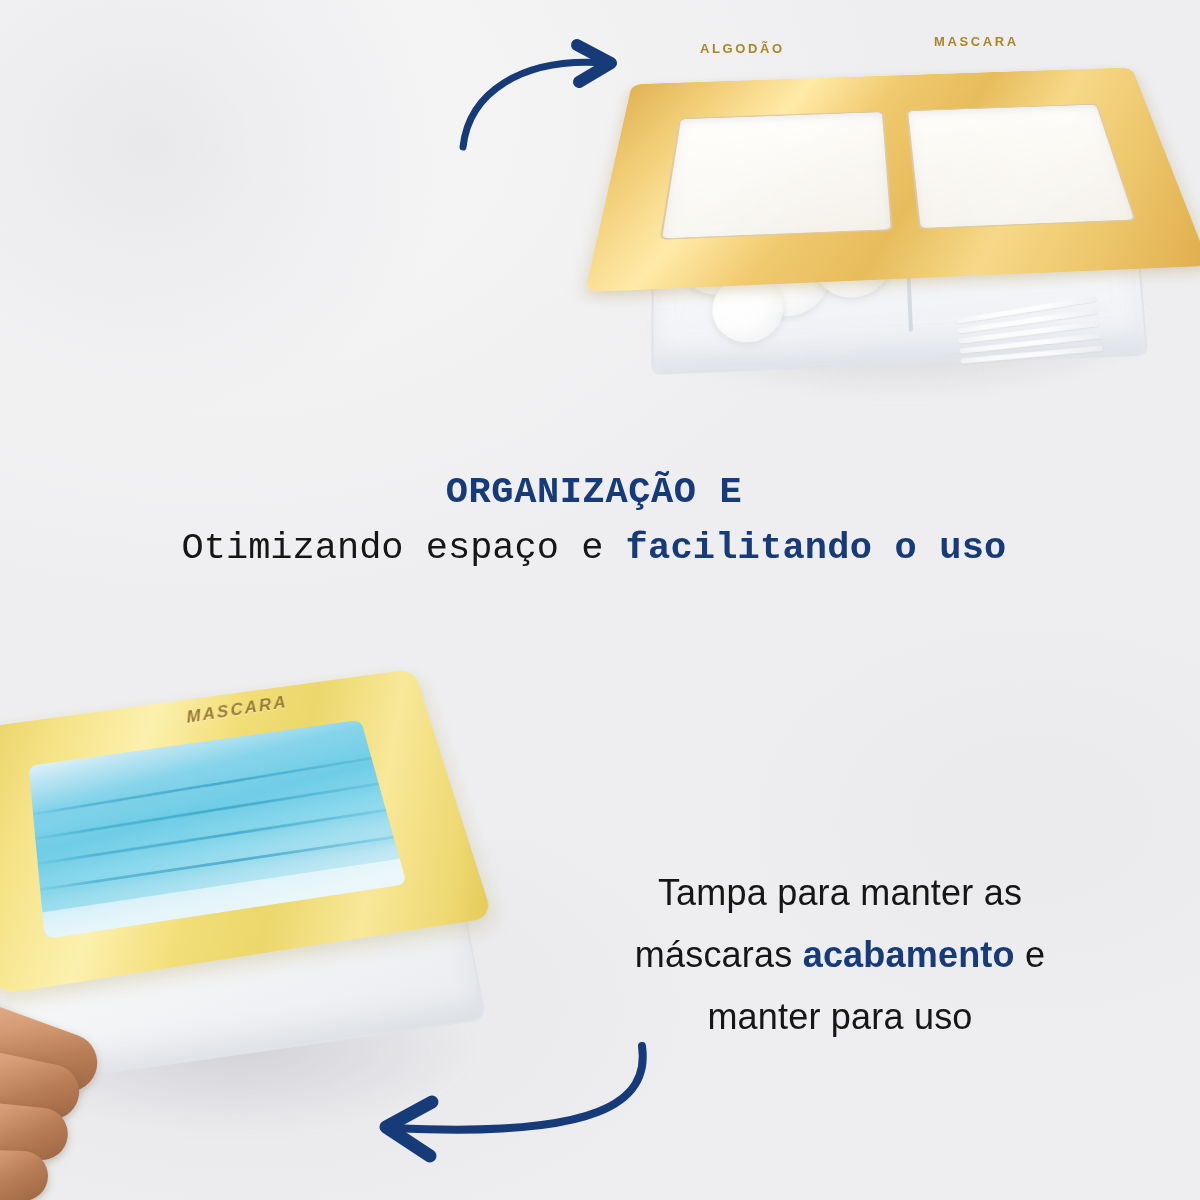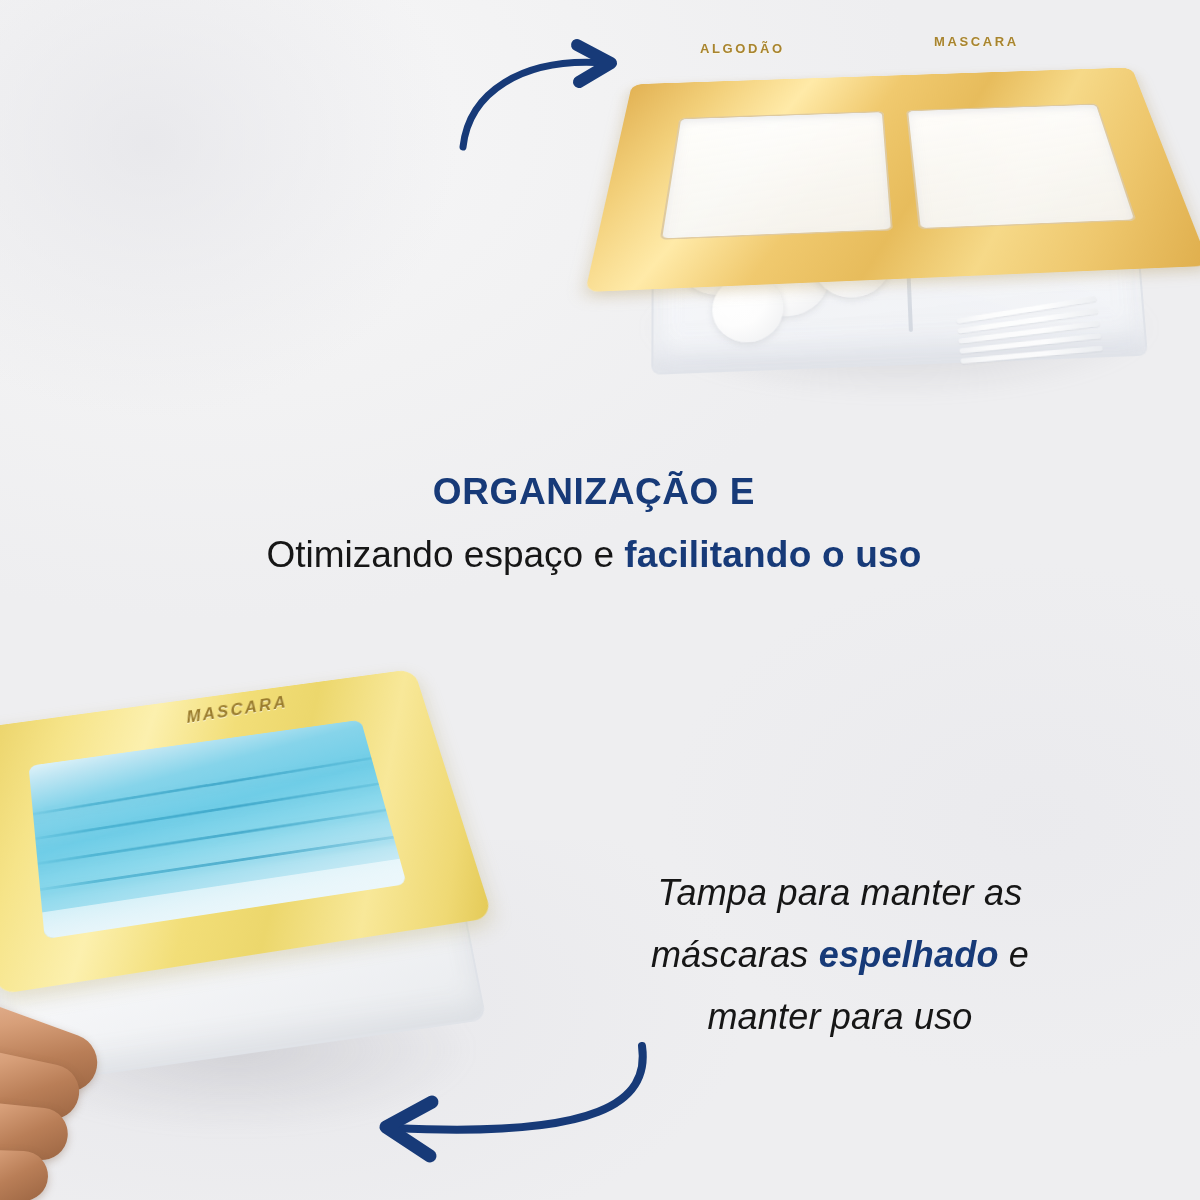--- a/index.html
+++ b/index.html
@@ -59,44 +59,44 @@
     font-size: 37px;
     line-height: 1.62;
   }
   #caption-bottom {
     left: 590px;
     top: 862px;
     width: 500px;
     font-size: 36px;
     line-height: 1.72;
     text-align: center;
-    font-style: italic;
   }
   .hl {
     color: #173a78;
     font-weight: 700;
   }
 
   
   #headline {
     position: absolute;
     left: 0;
     top: 468px;
     width: 1188px;
     text-align: center;
+    font-family: Liberation Mono, monospace;
   }
   #headline .h-main {
     color: #173a78;
     font-weight: 700;
     font-size: 37px;
     line-height: 1.32;
     letter-spacing: .6px;
   }
   #headline .h-sub {
-    margin-top: 14px;
+    margin-top: 7px;
     font-size: 37px;
     font-weight: 300;
     color: #161616;
     line-height: 1.3;
   }
   #headline .h-sub .hl { letter-spacing: .2px; }
 
   
   #organizer {
     position: absolute;
@@ -388,17 +388,17 @@
     <div class="finger f4"></div>
   </div>
 
   <svg id="arrow-bottom" class="arrow-svg" viewBox="0 0 305 150">
     <path d="M292 6 C 300 62, 250 98, 44 88" fill="none" stroke="#173a78" stroke-width="8" stroke-linecap="round"></path>
     <path d="M82 62 L 36 87 L 80 116" fill="none" stroke="#173a78" stroke-width="13" stroke-linecap="round" stroke-linejoin="round"></path>
   </svg>
 
   <div id="caption-bottom" class="caption">
     <div>Tampa para manter as</div>
-    <div><span>máscaras </span><span class="hl">espelhado</span><span> e</span></div>
+    <div><span>máscaras </span><span class="hl">acabamento</span><span> e</span></div>
     <div>manter para uso</div>
   </div>
 
 </div>
 
 </body></html>

